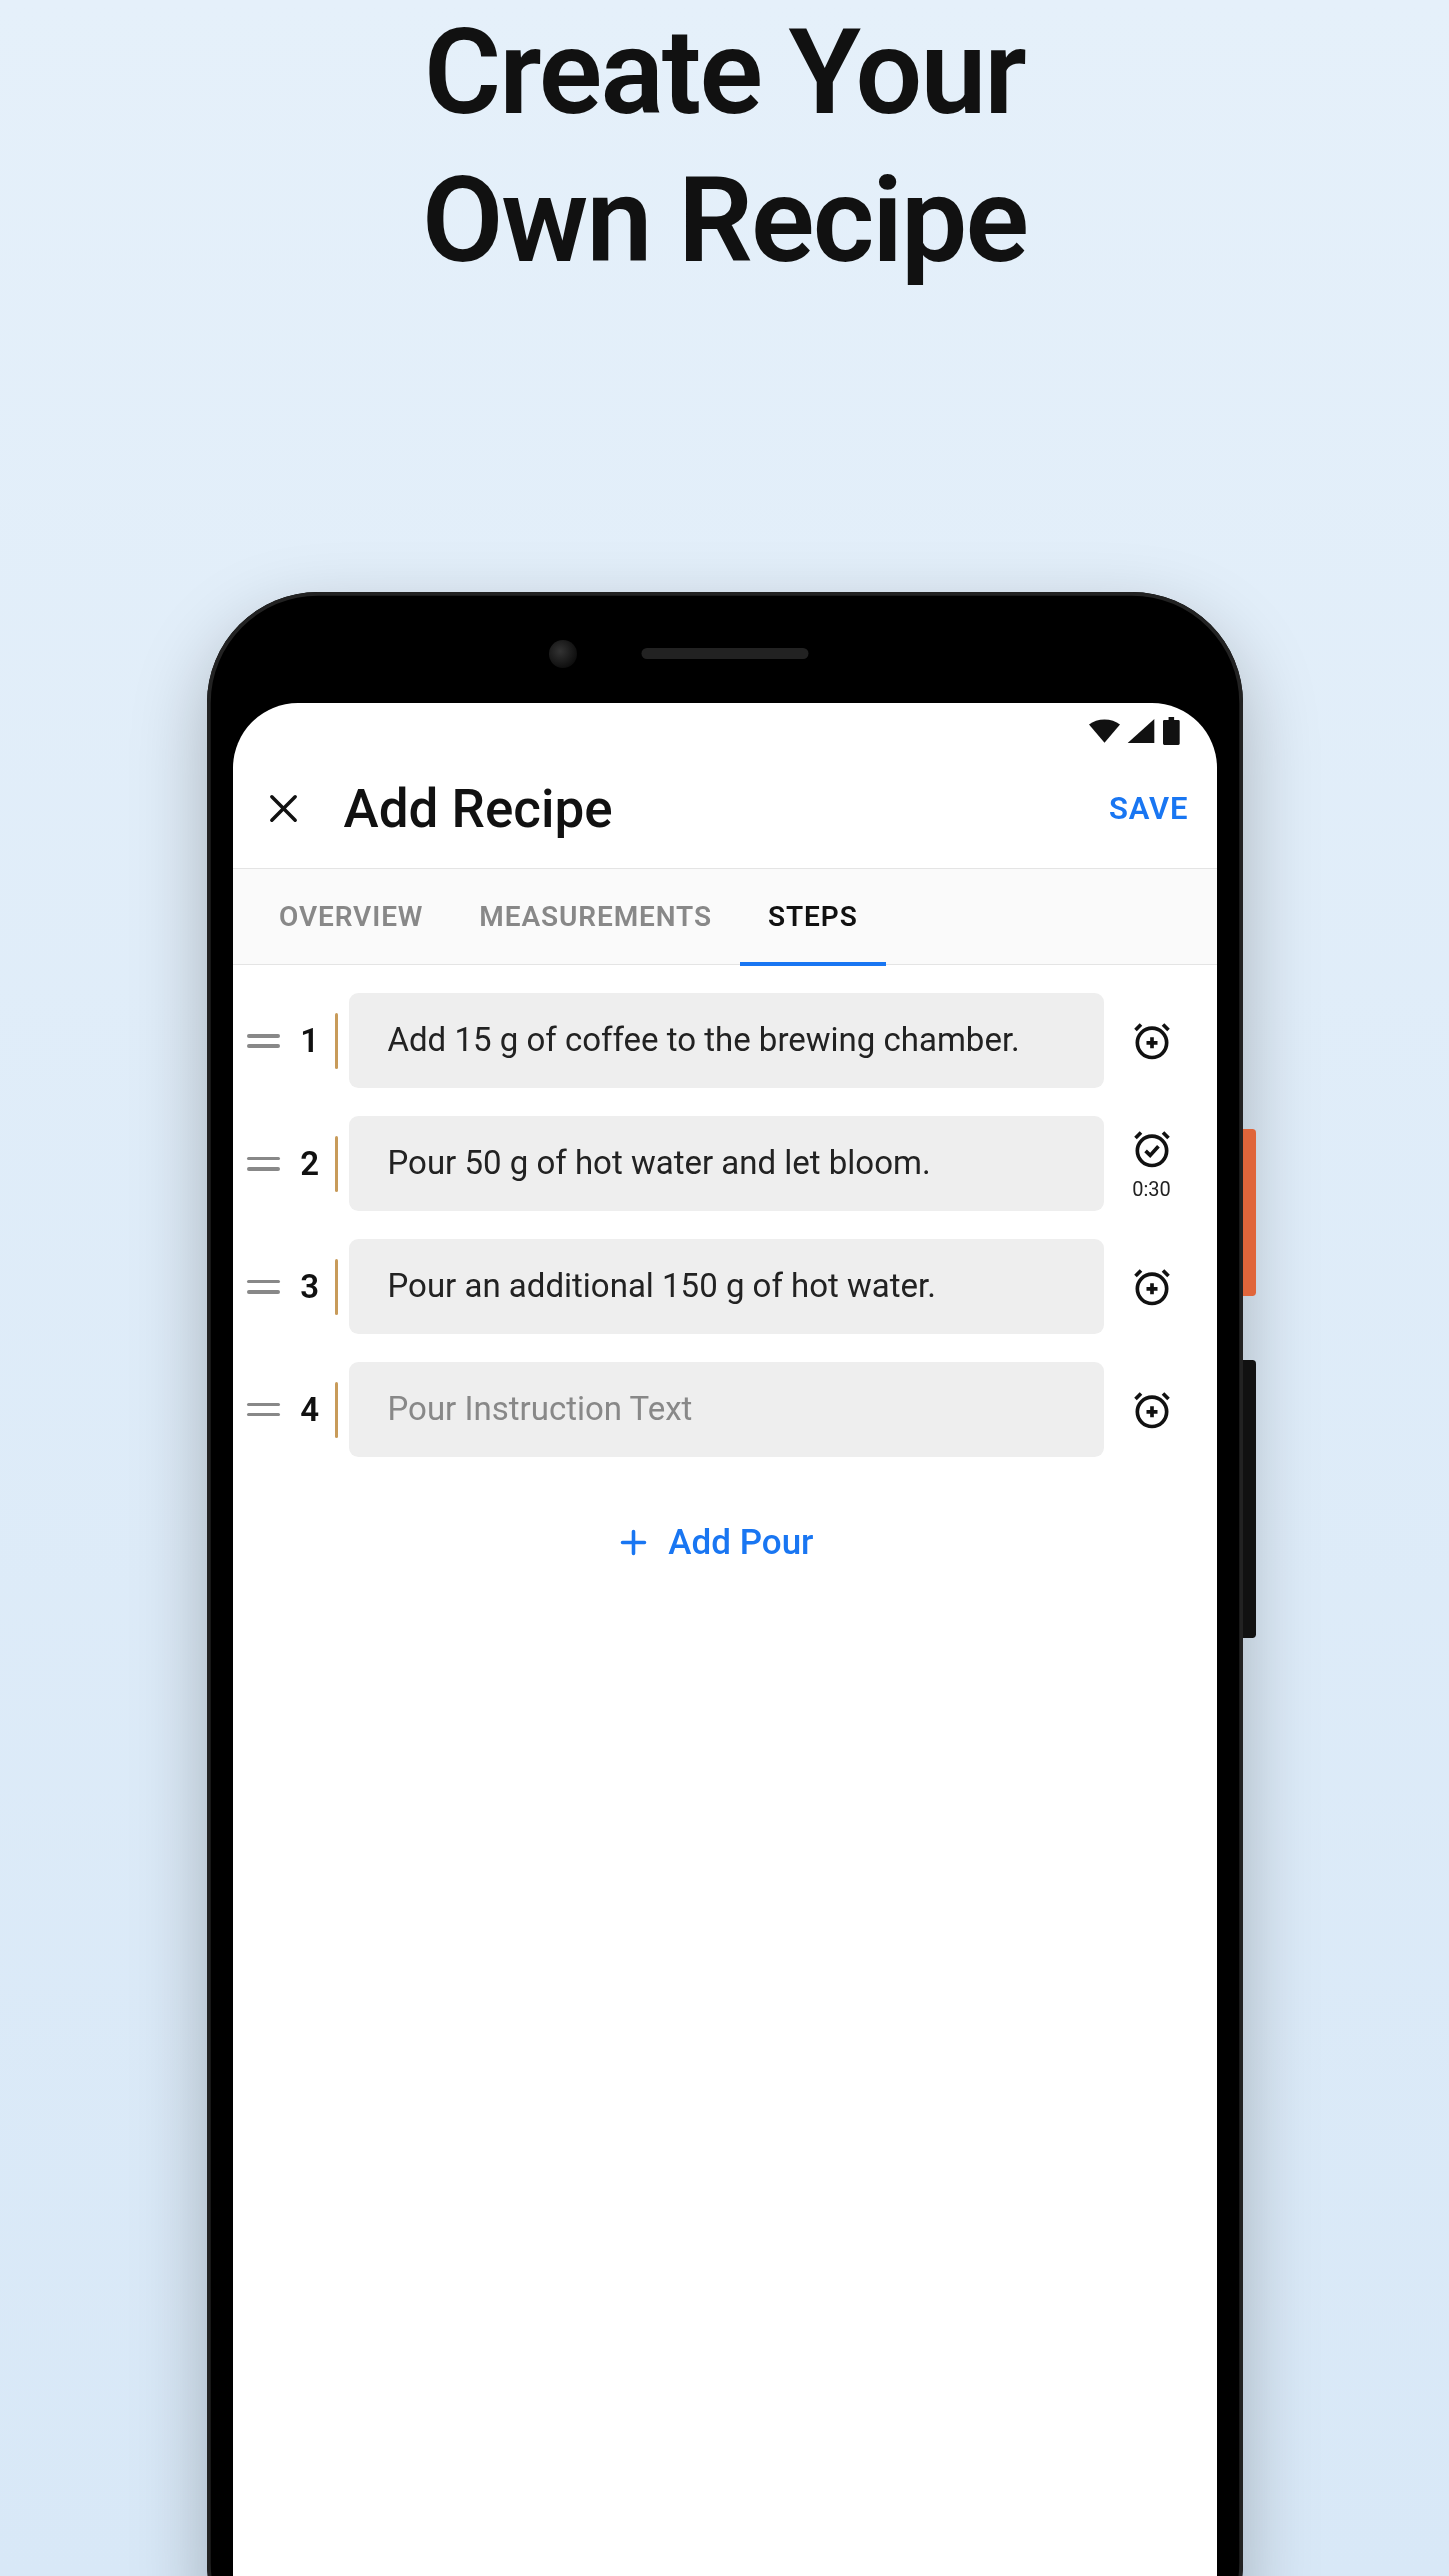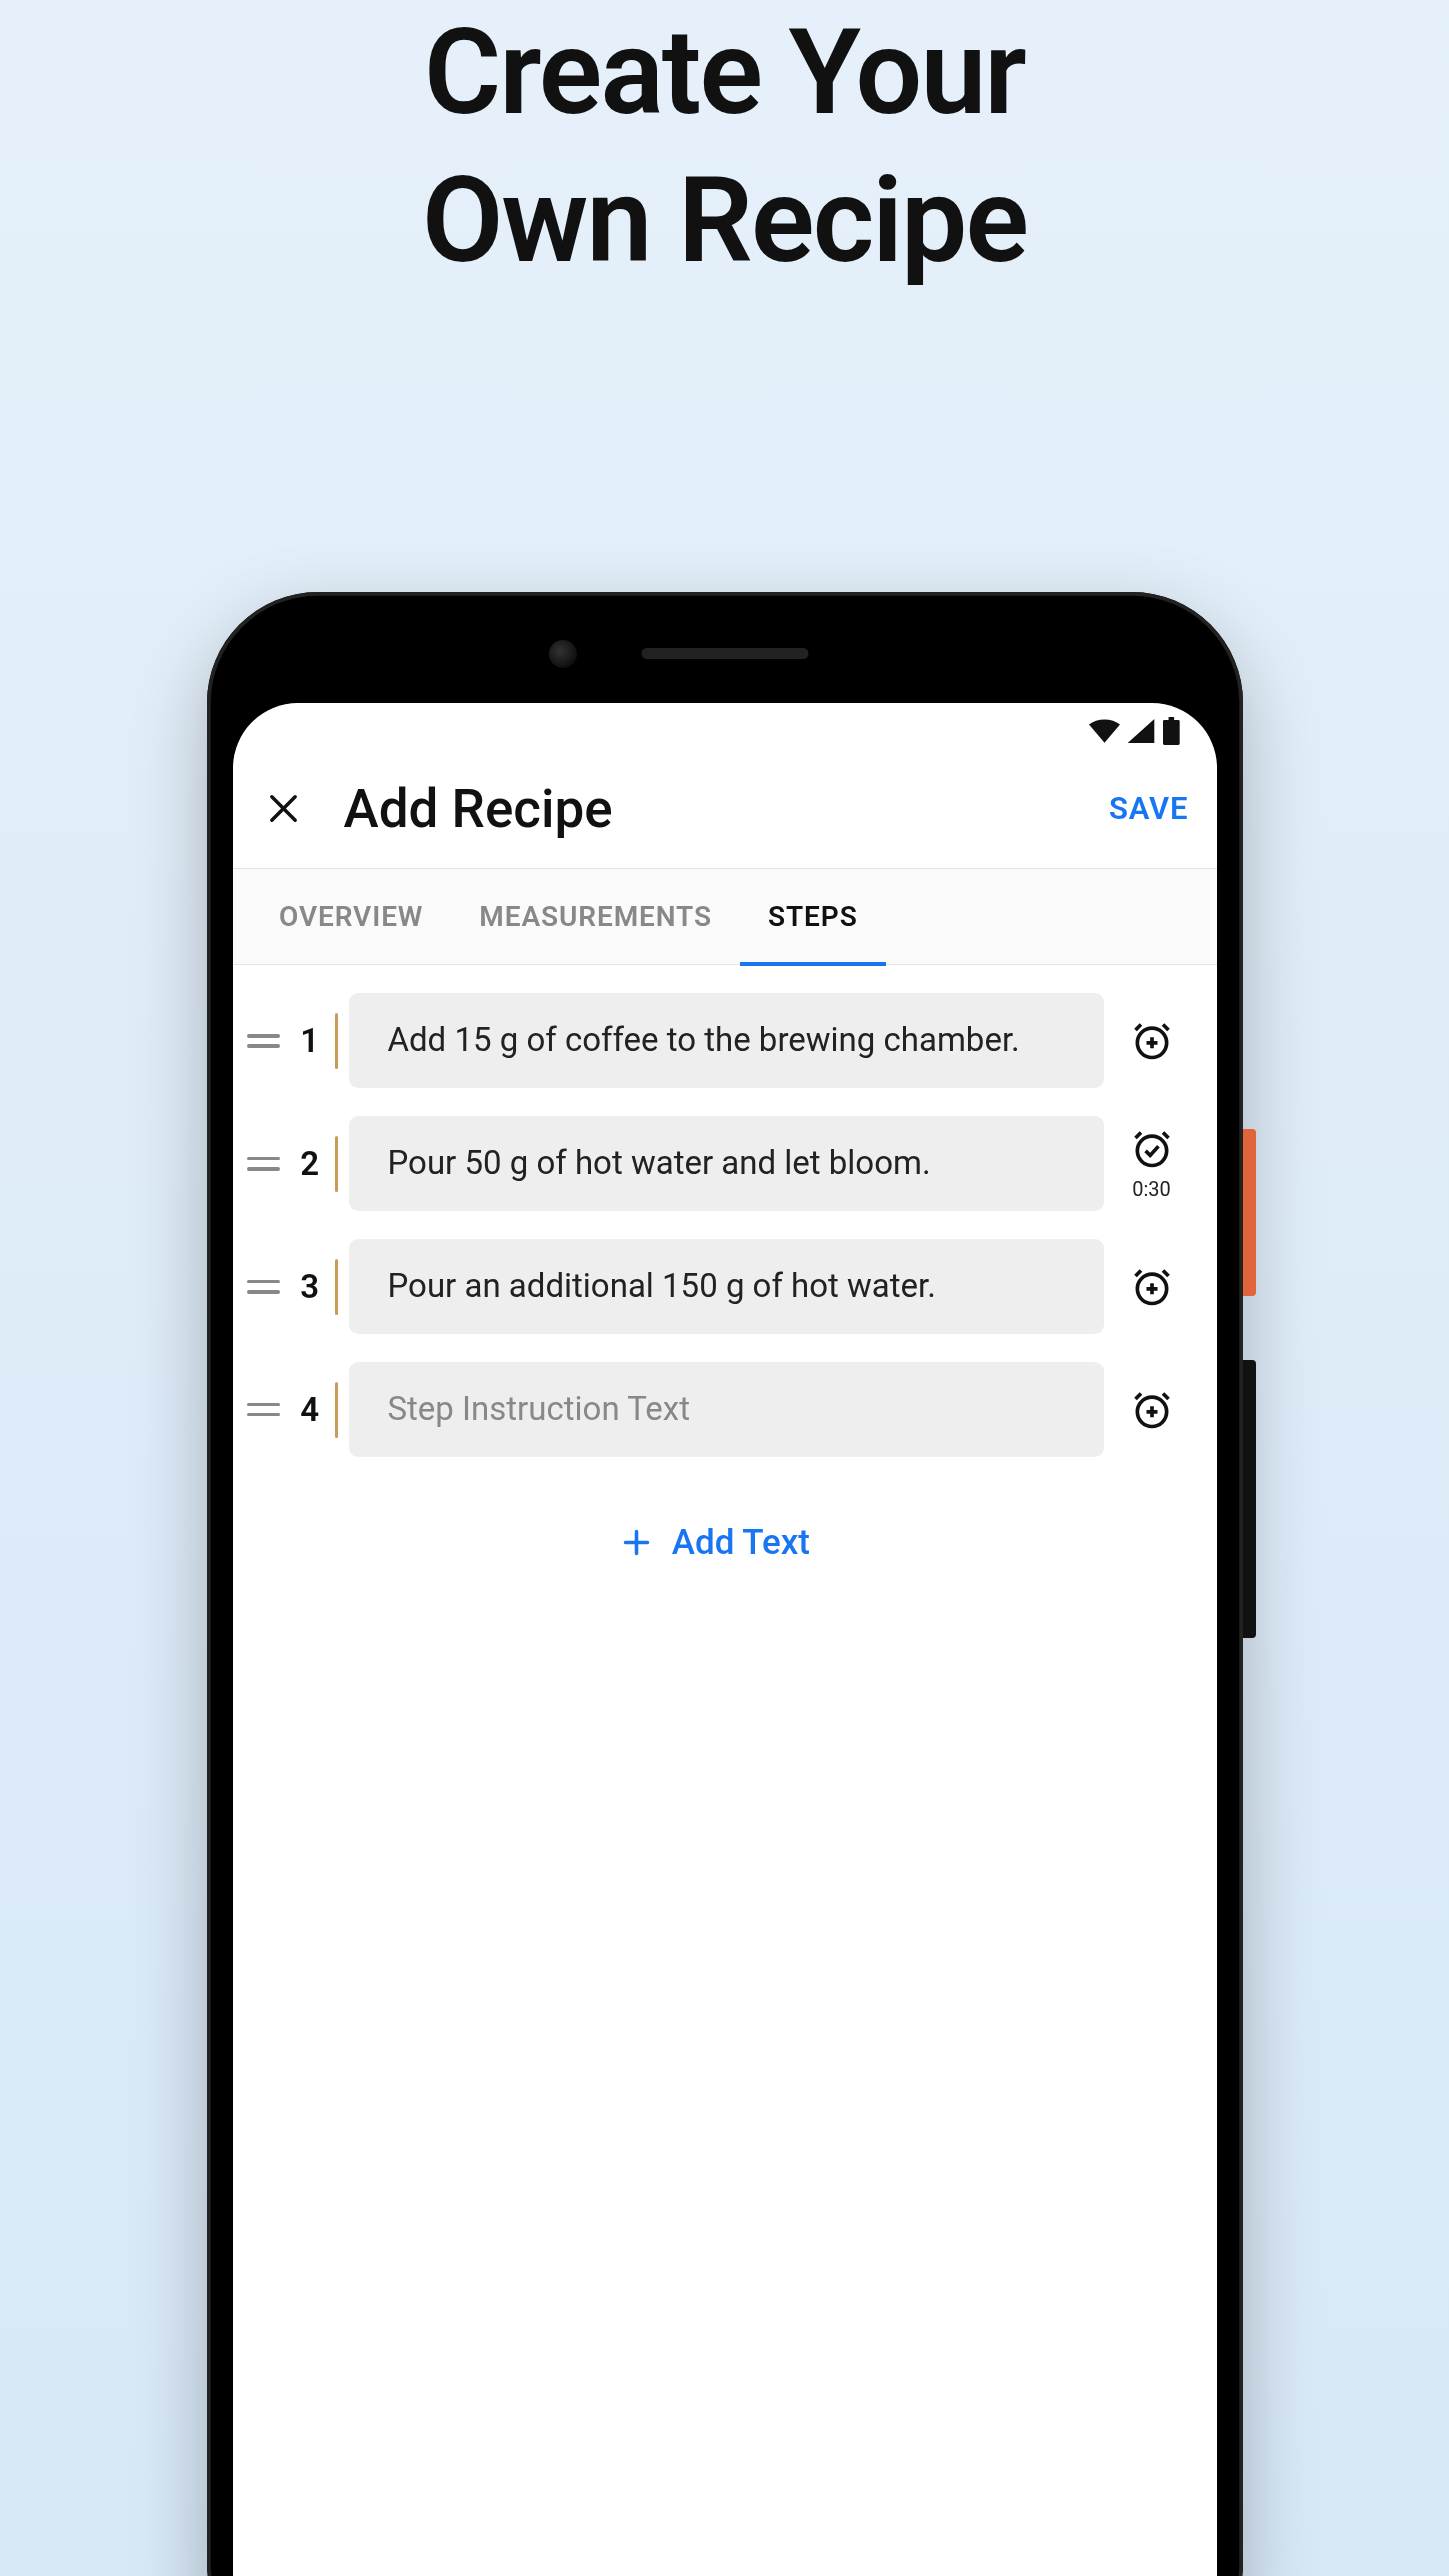--- a/index.html
+++ b/index.html
@@ -294,32 +294,32 @@
         </div>
       </div>
 
       <div class="step">
         <div class="drag">
             <span></span>
             <span></span>
           </div>
         <div class="step-num">4</div>
         <div class="vline"></div>
-        <div class="step-text placeholder">Step Instruction Text</div>
+        <div class="step-text placeholder">Pour Instruction Text</div>
         <div class="timer">
           <svg width="44" height="44" viewBox="0 0 24 24">
               <path fill="none" stroke="#111" stroke-width="2" d="M12 21 A8 8 0 1 0 12 5 A8 8 0 1 0 12 21 Z M3 6 L6 3 M21 6 L18 3 M12 10 V16 M9 13 H15"></path>
             </svg>
         </div>
       </div>
 
       <div class="add-step blue">
         <svg width="33" height="33" viewBox="0 0 24 24">
             <path stroke="#1976f2" stroke-width="2.6" stroke-linecap="round" d="M12 4 V20 M4 12 H20"></path>
           </svg>
-        <span>Add Text</span>
+        <span>Add Pour</span>
       </div>
 
     </div>
 
   </div>
 </div>
 
 
 </body></html>

